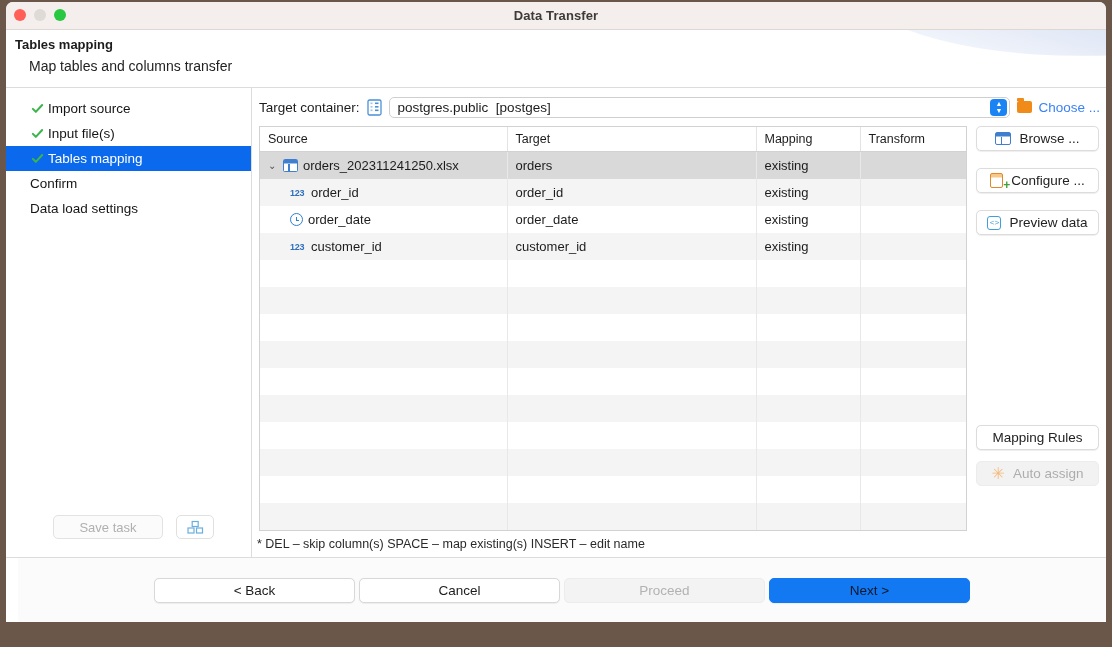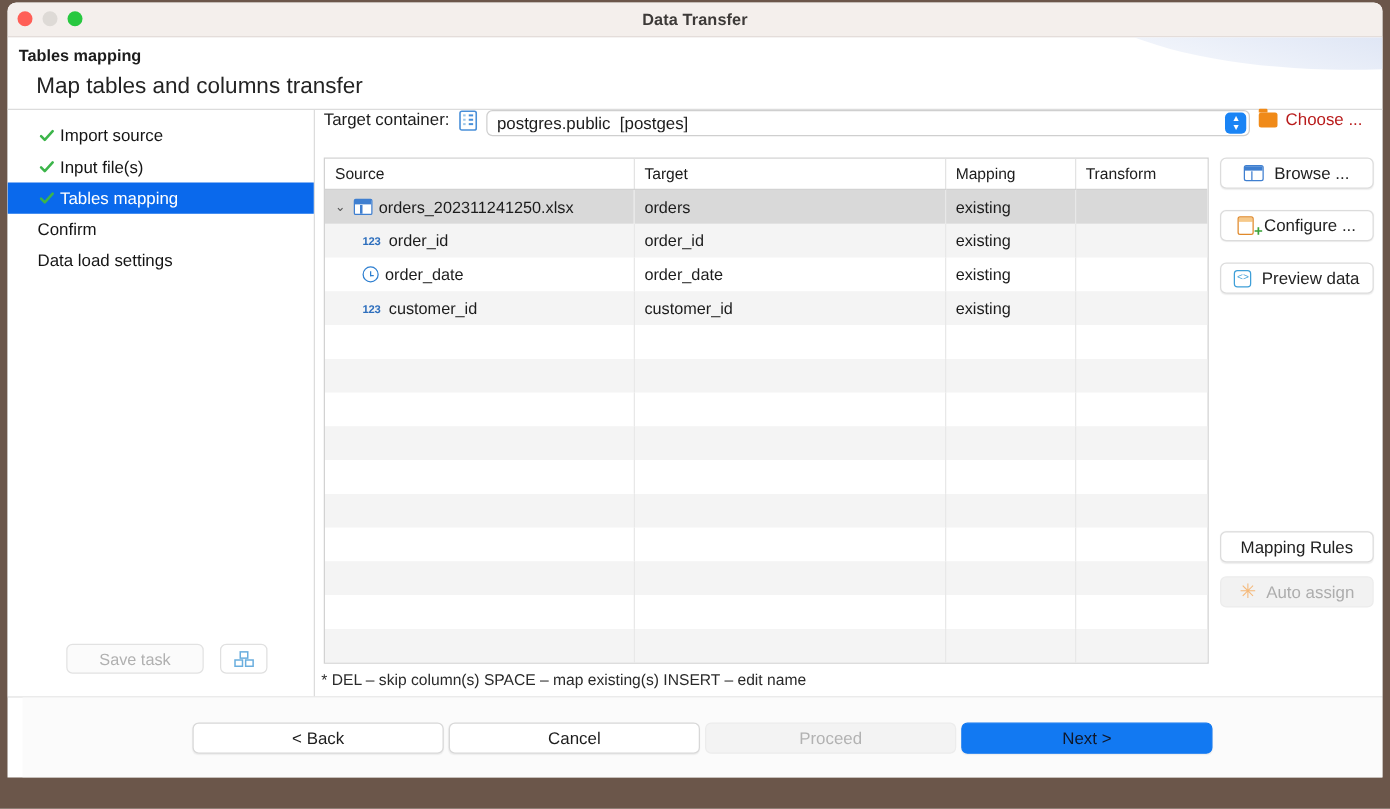--- a/index.html
+++ b/index.html
@@ -87,21 +87,21 @@
     left: 9px;
     top: 7px;
     font-size: 13px;
     font-weight: bold;
     color: #1c1c1c;
   }
   .wiz-sub {
     position: absolute;
     left: 23px;
     top: 28px;
-    font-size: 18px;
+    font-size: 14px;
     color: #232323;
   }
 
   
   .body-split {
     flex: 1;
     display: flex;
     min-height: 0;
     border-bottom: 1px solid #dcdcdc;
   }
@@ -185,21 +185,21 @@
     display: flex;
     flex-direction: column;
     padding: 0 0 0 0;
   }
 
   
   .target-row {
     height: 38px;
     min-height: 38px;
     display: flex;
-    align-items: flex-start;
+    align-items: center;
     padding-left: 7px;
     gap: 7px;
   }
   .target-label {
     font-size: 13.5px;
     color: #1c1c1c;
   }
   .target-input-wrap {
     position: relative;
     flex: 1;
@@ -232,22 +232,22 @@
     justify-content: center;
     color: #fff;
     font-size: 7px;
     line-height: 7px;
   }
   .choose-btn {
     display: flex;
     align-items: center;
     gap: 6px;
     font-size: 13.5px;
-    color: #b91c1c;
-    padding-right: 16px;
+    color: #3b82f6;
+    padding-right: 6px;
     white-space: nowrap;
   }
   .folder-ico {
     width: 15px;
     height: 12px;
     background: #f08a18;
     border-radius: 2px;
     position: relative;
   }
   .folder-ico::before {

